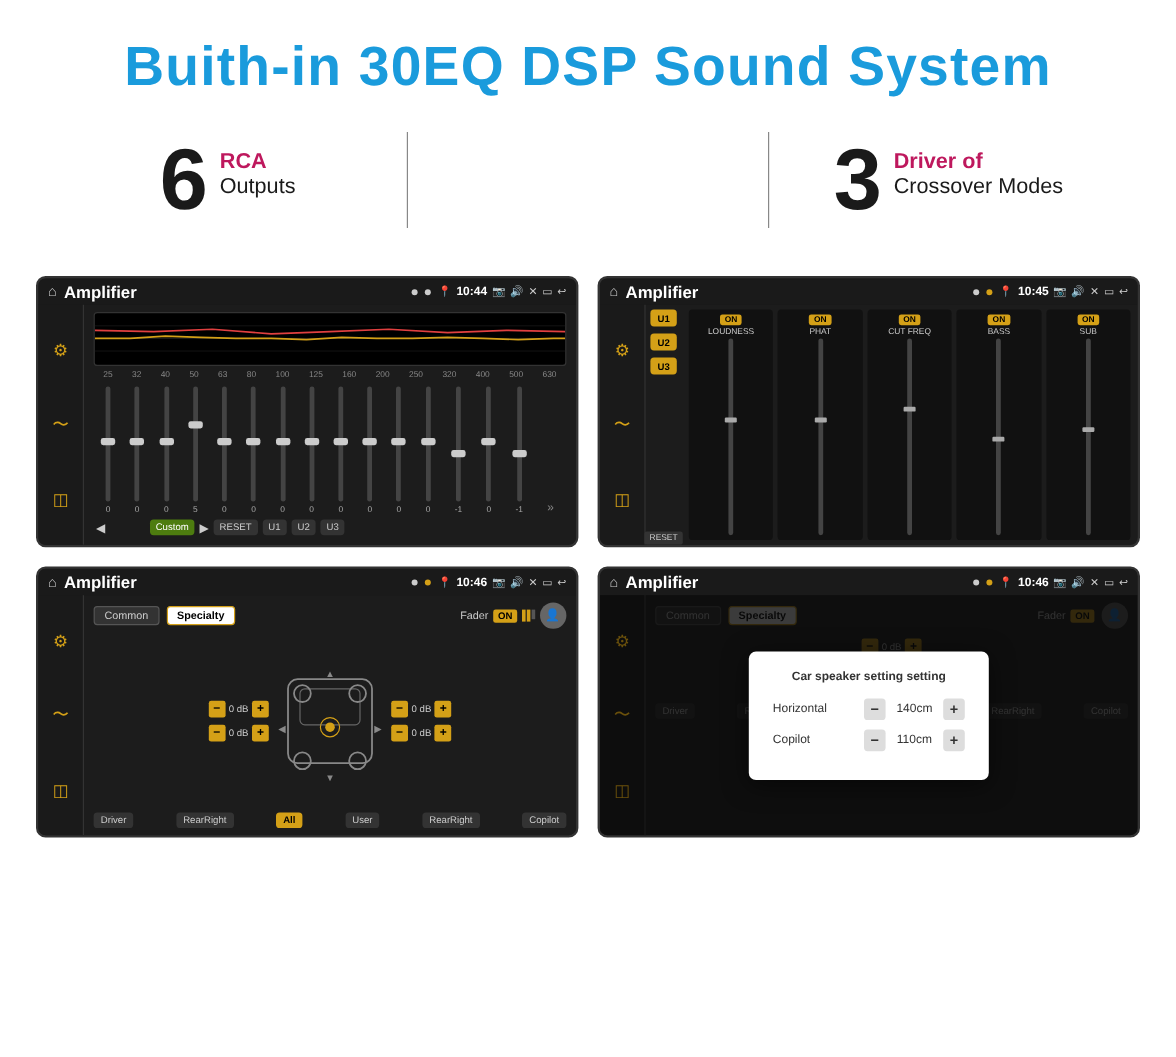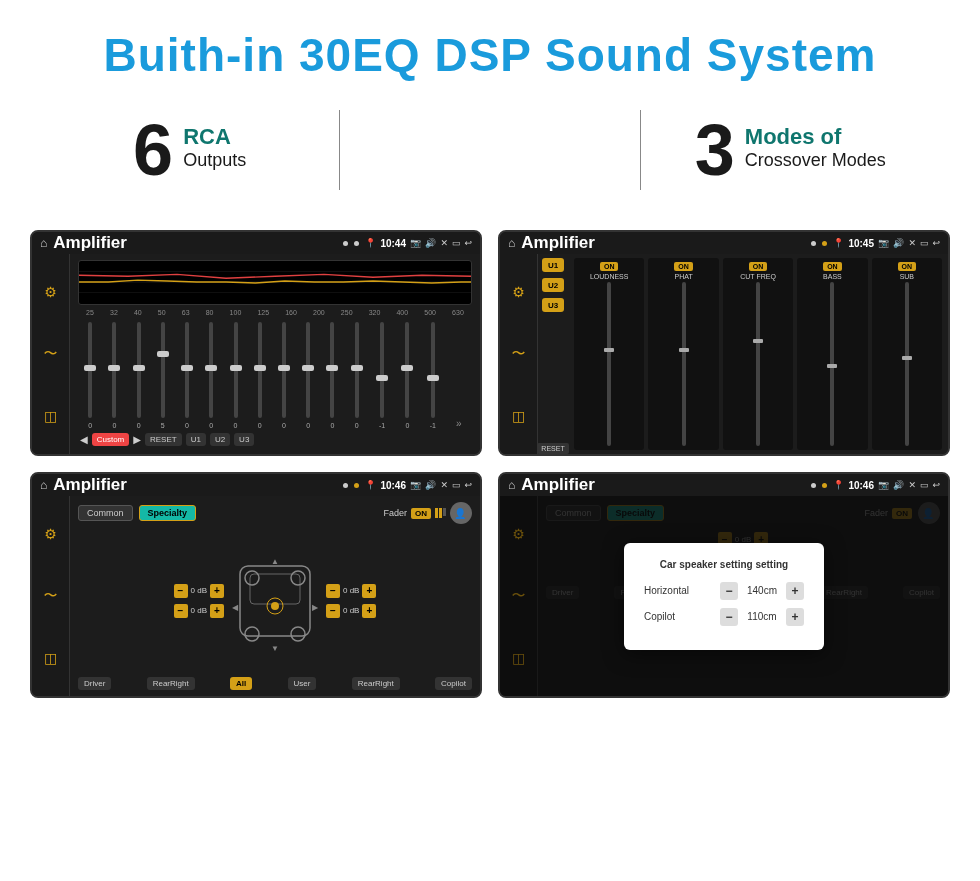--- a/index.html
+++ b/index.html
@@ -42,23 +42,23 @@
       color: #1a1a1a;
       line-height: 1;
     }
     .stat-label {
       display: flex;
       flex-direction: column;
       justify-content: center;
       padding-top: 10px;
     }
     .stat-label-line1 {
-      font-size: 22px;
+      font-size: 18px;
       font-weight: 600;
-      color: #0f766e;
+      color: #be185d;
     }
     .stat-label-line2 {
       font-size: 18px;
       color: #1a1a1a;
     }
     .stat-divider {
       width: 1px;
       height: 80px;
       background: #888;
       margin: 0 20px;
@@ -82,21 +82,21 @@
     
     .status-bar {
       background: #1a1a1a;
       display: flex;
       align-items: center;
       padding: 4px 8px;
       gap: 6px;
       height: 22px;
     }
     .status-home-icon { color: #ccc; font-size: 12px; }
-    .status-app-name { color: #fff; font-size: 17px; font-weight: 600; flex: 1; }
+    .status-app-name { color: #fff; font-size: 14px; font-weight: 600; flex: 1; }
     .status-icons { display: flex; align-items: center; gap: 4px; color: #ccc; font-size: 9px; }
     .status-time { color: #fff; font-size: 10px; font-weight: bold; }
     .status-dot { width: 5px; height: 5px; border-radius: 50%; background: #ccc; display: inline-block; }
 
     
     .screen-body {
       display: flex;
       background: #1c1c1c;
       height: 200px;
     }
@@ -180,22 +180,23 @@
     .eq-btn {
       background: #333;
       color: #ccc;
       border: none;
       border-radius: 3px;
       font-size: 8px;
       padding: 2px 5px;
       cursor: pointer;
     }
     .eq-btn-active {
-      background: #ef4444;
+      background: #4d7c0f;
       color: #fff;
+      margin-left: 33px;
     }
     .eq-play-btn { color: #ccc; font-size: 10px; background: none; border: none; cursor: pointer; }
 
     
     .dsp-content {
       flex: 1;
       padding: 4px 6px;
       display: flex;
       flex-direction: column;
       gap: 3px;
@@ -292,21 +293,21 @@
     .mode-tab {
       background: #333;
       color: #ccc;
       border: 1px solid #555;
       border-radius: 3px;
       font-size: 9px;
       padding: 2px 8px;
       cursor: pointer;
     }
     .mode-tab-active {
-      background: #14b8a6;
+      background: #ffffff;
       color: #000;
       border-color: #d4a017;
       font-weight: bold;
     }
     .fader-on {
       background: #d4a017;
       color: #000;
       font-size: 8px;
       font-weight: bold;
       padding: 1px 4px;
@@ -460,21 +461,21 @@
       <span class="stat-label-line2">Outputs</span>
     </div>
   </div>
   <div class="stat-divider"></div>
   <div class="stat-item">
   </div>
   <div class="stat-divider"></div>
   <div class="stat-item">
     <span class="stat-number">3</span>
     <div class="stat-label">
-      <span class="stat-label-line1">Modes of</span>
+      <span class="stat-label-line1">Driver of</span>
       <span class="stat-label-line2">Crossover Modes</span>
     </div>
   </div>
 </div>
 
 <div class="screenshots-grid">
 
   <div class="screen-container">
 
     <div class="status-bar">

